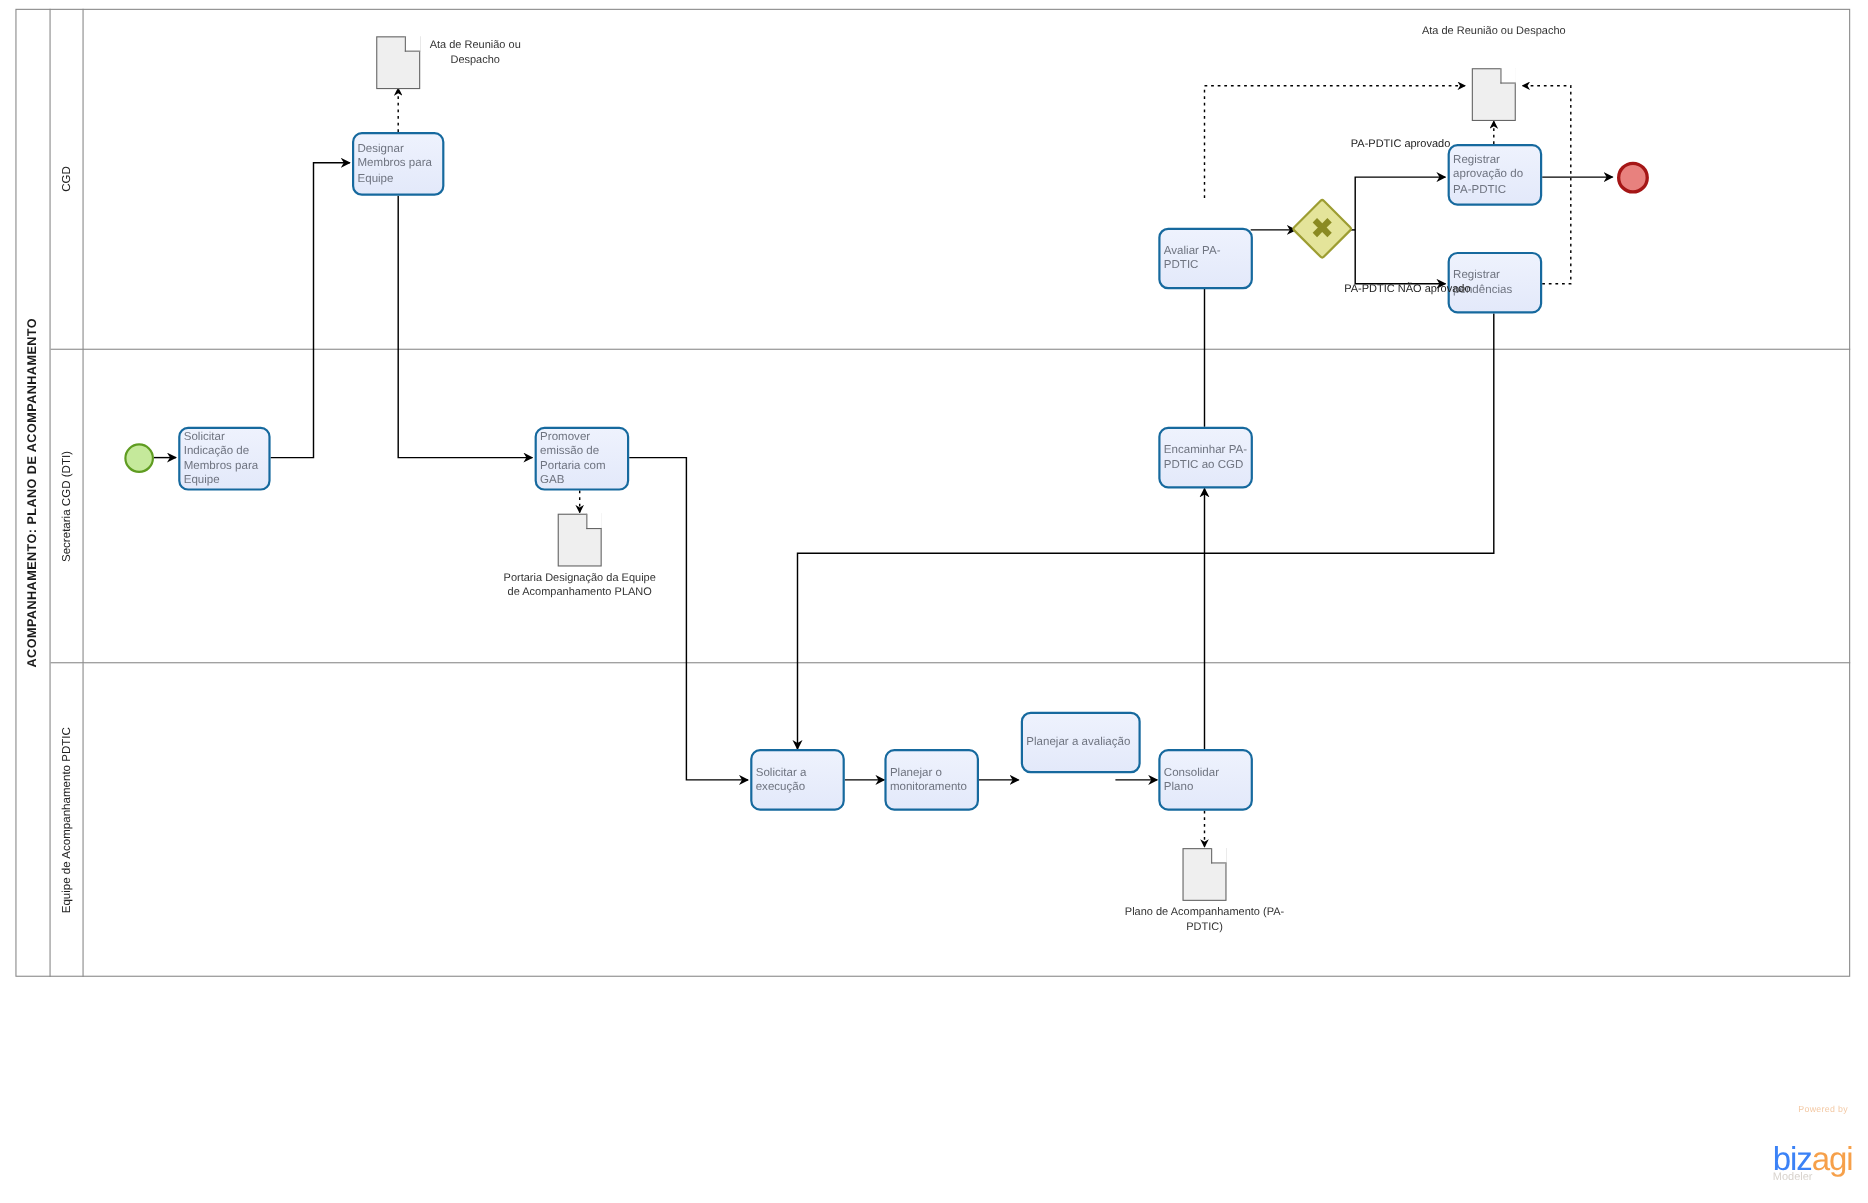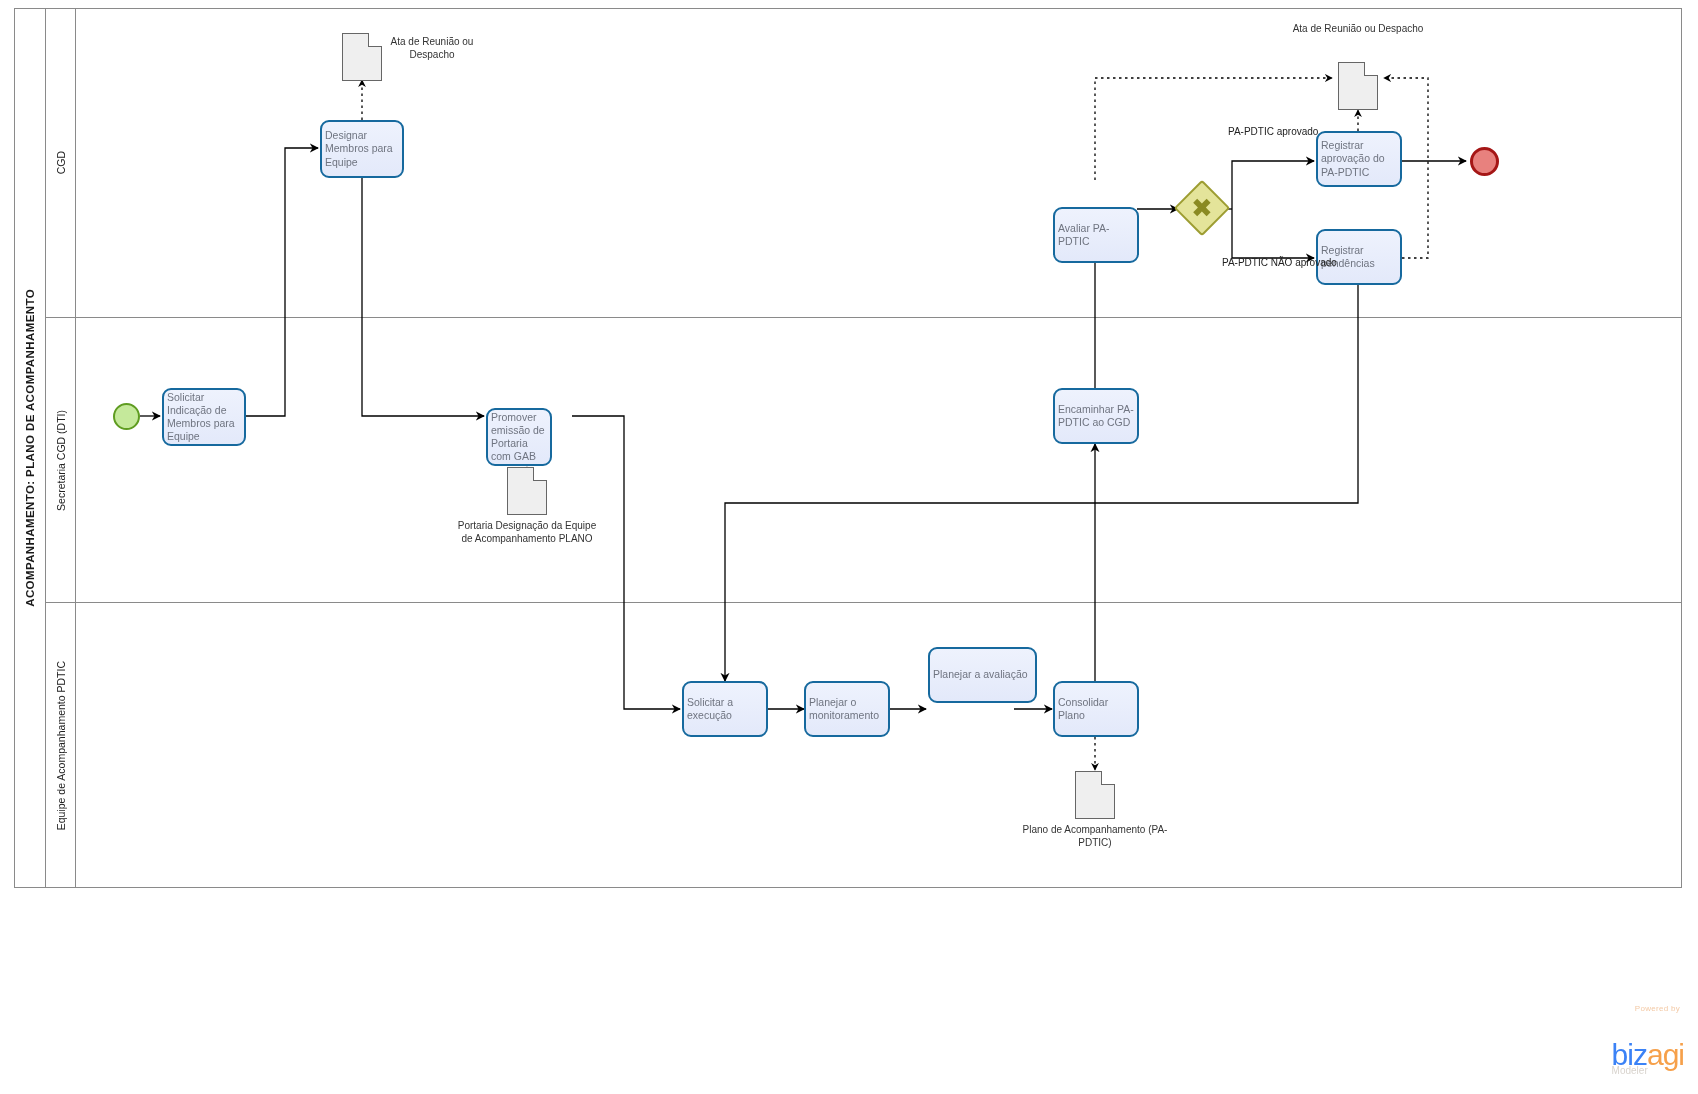--- a/index.html
+++ b/index.html
@@ -163,21 +163,21 @@
   </div>
 
   <div class="task" style="left:320px;top:120px;width:84px;height:58px;">
     <span>Designar Membros para Equipe</span>
   </div>
 
   <div class="task" style="left:162px;top:388px;width:84px;height:58px;">
     <span>Solicitar Indicação de Membros para Equipe</span>
   </div>
 
-  <div class="task" style="left:486px;top:408px;width:66px;height:58px;">
+  <div class="task" style="left:486px;top:388px;width:86px;height:58px;">
     <span>Promover emissão de Portaria com GAB</span>
   </div>
 
   <div class="task" style="left:682px;top:681px;width:86px;height:56px;">
     <span>Solicitar a execução</span>
   </div>
 
   <div class="task" style="left:804px;top:681px;width:86px;height:56px;">
     <span>Planejar o monitoramento</span>
   </div>

